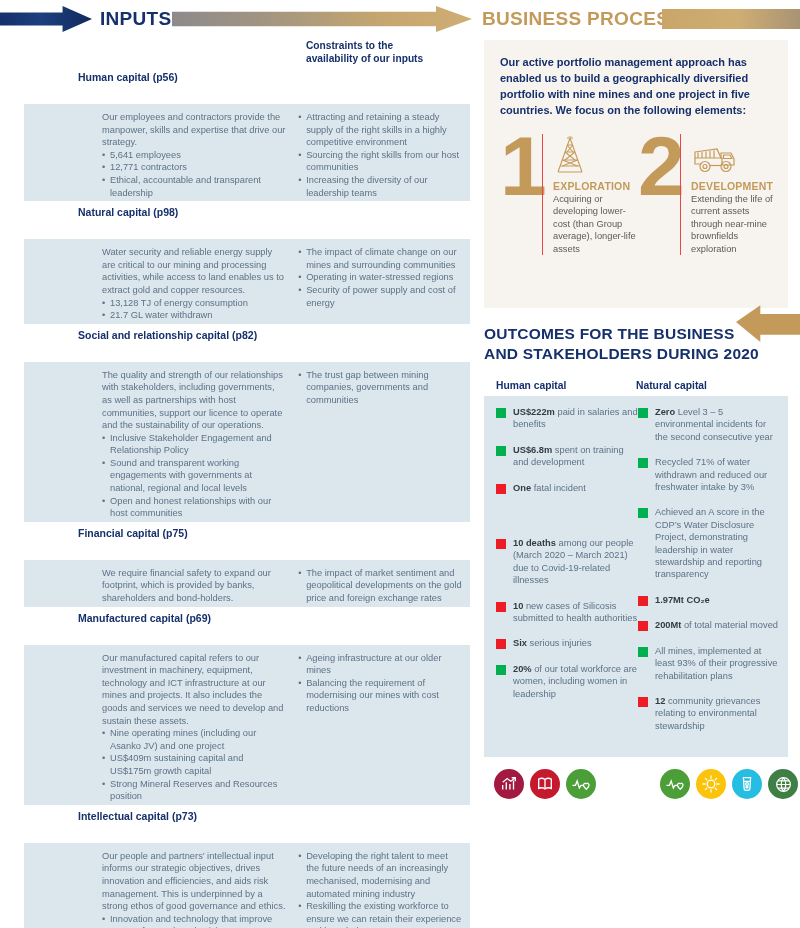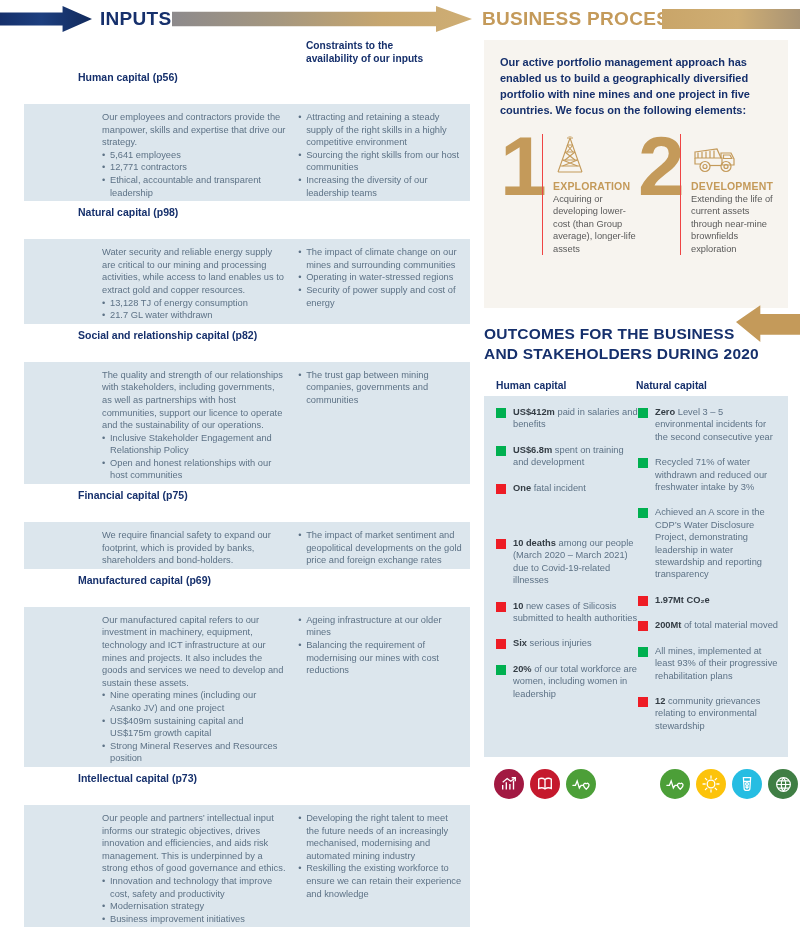--- a/index.html
+++ b/index.html
@@ -160,20 +160,21 @@
               <li>Security of power supply and cost of energy</li>
             </ul>
           </div>
         </div>
         <div class="cap-heading">Social and relationship capital (p82)</div>
         <div class="cap-box">
           <div class="col-desc">
             <div class="body-txt">The quality and strength of our relationships with stakeholders, including governments, as well as partnerships with host communities, support our licence to operate and the sustainability of our operations.</div>
             <ul class="blist">
               <li>Inclusive Stakeholder Engagement and Relationship Policy</li>
+              <li>Sound and transparent working engagements with governments at national, regional and local levels</li>
               <li>Open and honest relationships with our host communities</li>
             </ul>
           </div>
           <div class="col-constraints">
             <ul class="blist">
               <li>The trust gap between mining companies, governments and communities</li>
             </ul>
           </div>
         </div>
         <div class="cap-heading">Financial capital (p75)</div>
@@ -281,21 +282,21 @@
 
     <div class="out-subheads">
       <div class="out-subhead a">Human capital</div>
       <div class="out-subhead">Natural capital</div>
     </div>
 
     <div class="out-grid" id="outcomes-container">
         <div class="out-col">
           <div class="out-item">
             <span class="out-sw" style="background: rgb(0, 176, 80);"></span>
-            <div class="out-txt"><b>US$412m</b> paid in salaries and benefits</div>
+            <div class="out-txt"><b>US$222m</b> paid in salaries and benefits</div>
           </div>
           <div class="out-item">
             <span class="out-sw" style="background: rgb(0, 176, 80);"></span>
             <div class="out-txt"><b>US$6.8m</b> spent on training and development</div>
           </div>
           <div class="out-item">
             <span class="out-sw" style="background: rgb(238, 28, 37);"></span>
             <div class="out-txt"><b>One</b> fatal incident</div>
           </div>
           <div class="spacer-item"></div>

